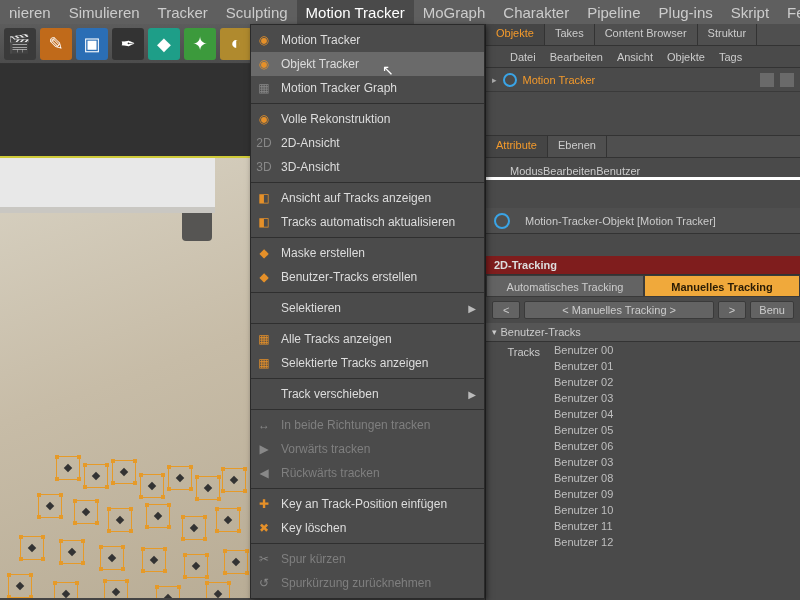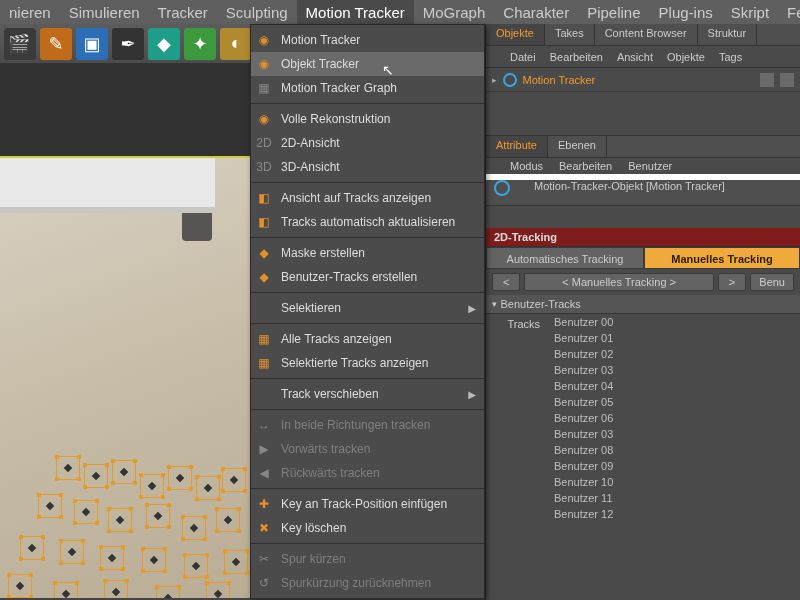--- a/index.html
+++ b/index.html
@@ -45,22 +45,22 @@
   .panel-toolbar{display:flex;gap:14px;align-items:center;height:22px;padding:0 10px 0 24px;border-bottom:1px solid #333;}
   .om-row{display:flex;align-items:center;gap:6px;padding:2px 6px;height:24px;border-bottom:1px solid #3a3a3a;}
   .om-row .caret{color:#aaa;font-size:9px;}
   .om-row .obj-icon{width:14px;height:14px;border-radius:50%;border:2px solid #3aa4e6;}
   .om-row .obj-name{color:#f39a2c;}
   .om-row .dots{width:14px;height:14px;background:#6a6a6a;margin-left:auto;}
   .om-row .dot2{width:14px;height:14px;background:#6a6a6a;}
   .om-space{height:44px;border-bottom:1px solid #333;}
 
   .attr-tabs{display:flex;height:22px;background:#4f4f4f;border-bottom:1px solid #333;}
-  .attr-sub{display:flex;gap:16px;align-items:center;height:22px;padding:0 10px 0 24px;border-bottom:6px solid #ffffff;}
-  .obj-header{display:flex;gap:24px;height:26px;padding:0 8px;background:#4f4f4f;border-bottom:1px solid #333;}
+  .attr-sub{display:flex;align-items:flex-end;height:22px;padding:0 10px 0 24px;border-bottom:3px solid #ffffff;}
+  .obj-header{display:flex;align-items:center;gap:15px;height:26px;padding:0 8px;background:#4f4f4f;border-bottom:1px solid #333;margin-top:28px;}
   .obj-header .oh-icon{width:16px;height:16px;border-radius:50%;border:2px solid #3aa4e6;}
   .attr-btnrow{display:flex;height:22px;}
   .attr-btn{flex:1;text-align:center;line-height:22px;background:#636363;border:1px solid #3a3a3a;margin-top:24px;}
   .attr-btn.acc{background:#8baed0;color:#102030;}
   .section-head{background:#7f1d1d;padding:3px 8px;color:#ddd;font-weight:bold;border-bottom:1px solid #333;}
   .mode-row{display:flex;height:22px;}
   .mode-btn{line-height:22px;text-align:center;border:1px solid #3a3a3a;}
   .mode-auto{flex:0 0 158px;background:#636363;}
   .mode-man{flex:1;background:#f0a93b;color:#2a1c05;font-weight:bold;}
   .nav-row{display:flex;gap:4px;padding:4px 6px;align-items:center;}

